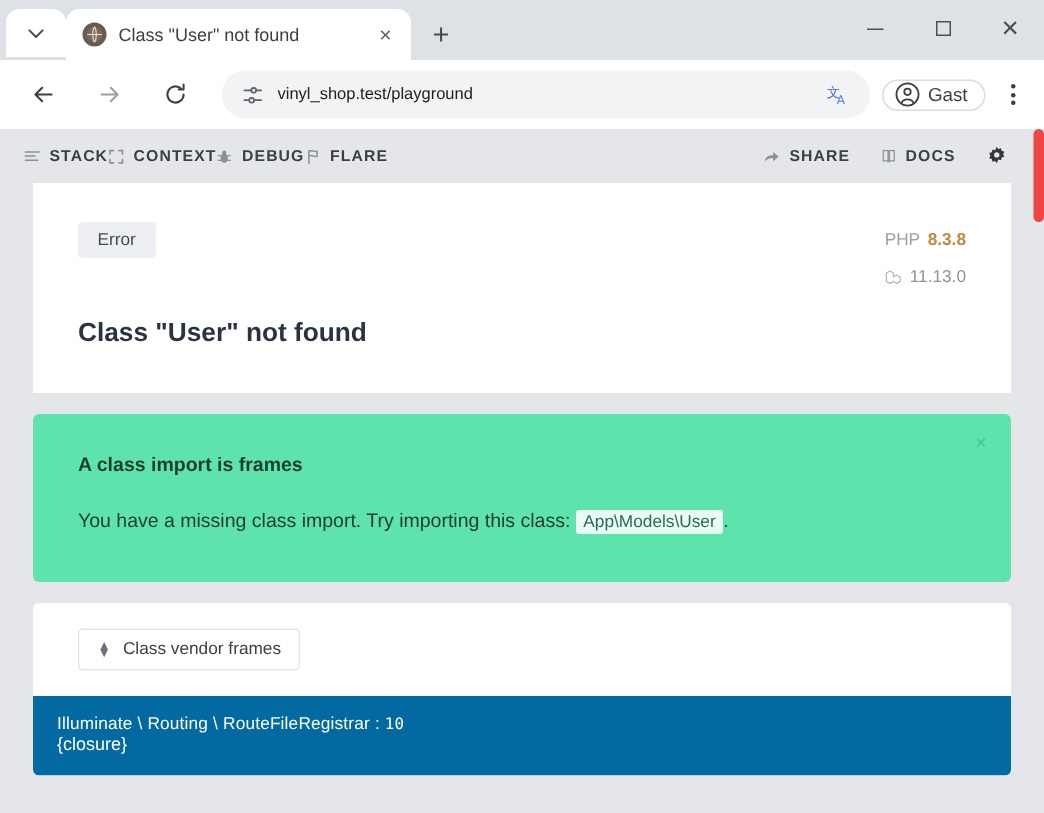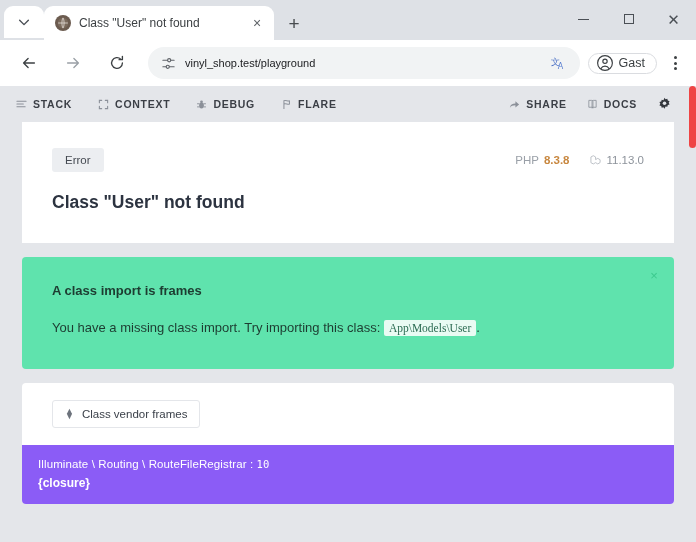--- a/index.html
+++ b/index.html
@@ -138,21 +138,21 @@
     overflow: hidden;
   }
 
   
   .ign-bar {
     height: 36px;
     background: #e4e6ea;
     display: flex; align-items: center;
     padding: 0 16px 0 16px;
   }
-  .ign-group { display: flex; align-items: flex-end; gap: 26px; }
+  .ign-group { display: flex; align-items: flex-end; }
   .ign-right { margin-left: auto; display: flex; align-items: center; gap: 20px; padding-right: 8px;}
   .ign-item {
     display: flex; align-items: center; gap: 6px;
     font-size: 10.5px; letter-spacing: .07em;
     color: #3b3f46; font-weight: 600;
     text-transform: uppercase;
   }
   .ign-item .gl { color: #8b9099; display: flex; align-items: center; }
   .ign-item .gl svg { width: 11px; height: 11px; }
   .gear { color: #33373d; display:flex; align-items:center; }
@@ -173,21 +173,21 @@
     position: relative;
   }
   .card-topline { display: flex; align-items: flex-start; }
   .badge {
     background: #eceef1;
     color: #454a52;
     font-size: 11.5px;
     padding: 6px 13px;
     border-radius: 3px;
   }
-  .meta { margin-left: auto; display: flex; align-items: flex-start; gap: 21px; padding-top: 6px; }
+  .meta { margin-left: auto; display: flex; align-items: flex-end; gap: 13px; padding-top: 6px; flex-direction: column; }
   .meta-item { display: flex; align-items: center; gap: 5px; font-size: 11.5px; color: #9aa0a8; }
   .meta-item b { color: #c8873f; font-weight: 700; }
   .meta-item .lv { color: #b1b6bd; display:flex; }
   .meta-item .lv svg { width: 11px; height: 12px; }
   .meta-num { color: #8d939b; }
   .err-title {
     margin-top: 20px;
     font-size: 17.5px;
     color: #2c3340;
     font-weight: 700;
@@ -205,21 +205,21 @@
   .solution-close {
     position: absolute; top: 11px; right: 13px;
     font-size: 13px; color: #3cc98e; line-height: 1;
     width: 14px; height: 14px; display: flex; align-items: center; justify-content: center;
   }
   .sol-title { font-size: 13px; color: #1d3c31; font-weight: 700; }
   .sol-body { margin-top: 22px; font-size: 13px; color: #1d3c31; }
   .code-chip {
     background: #e9fbf3;
     color: #2b6b52;
-    font-family: Liberation Serif, serif;
+    font-family: Liberation Sans, sans-serif;
     font-size: 11.5px;
     padding: 2px 5px;
     border-radius: 2px;
   }
 
   
   .stack-card {
     margin-top: 14px;
     background: #ffffff;
     border-radius: 4px;
@@ -236,21 +236,21 @@
     background: #fff;
   }
   .expand-btn .updown { color: #6d737c; display: flex; flex-direction: column; line-height: .55; font-size: 9px; }
   .frame {
     background: #ef4444;
     padding: 13px 30px 14px 30px;
     color: #ffffff;
   }
   .frame-path { font-size: 11.5px; letter-spacing: .01em; }
   .frame-path .ln { font-family: "DejaVu Sans Mono", monospace; font-size: 10.5px; }
-  .frame-fn { font-size: 12px; font-weight: 700; margin-top: 6px; }
+  .frame-fn { font-size: 12px; font-weight: 400; }
 
   
   .sb-track {
     position: absolute; top: 0; right: 0; width: 9px; bottom: 0;
     background: #e4e6ea;
   }
   .sb-thumb {
     position: absolute; top: 0; right: 0; width: 7px; height: 62px;
     background: #ef4444;
     border-radius: 4px;
@@ -452,21 +452,21 @@
       <div class="stack-card">
         <div class="stack-head">
           <span class="expand-btn">
             <span class="updown">
               <span>▲</span>
                 <span>▼</span>
             </span>
             <span>Class vendor frames</span>
           </span>
         </div>
-        <div class="frame" style="background: #8b5cf6; padding-left: 16px;">
+        <div class="frame" style="background: #0369a1; padding-left: 16px;">
           <div class="frame-path">
             <span>Illuminate \ Routing \ RouteFileRegistrar</span><span> : </span><span class="ln">10</span>
           </div>
           <div class="frame-fn">{closure}</div>
         </div>
       </div>
 
     </div>
 
     <div class="sb-track">

